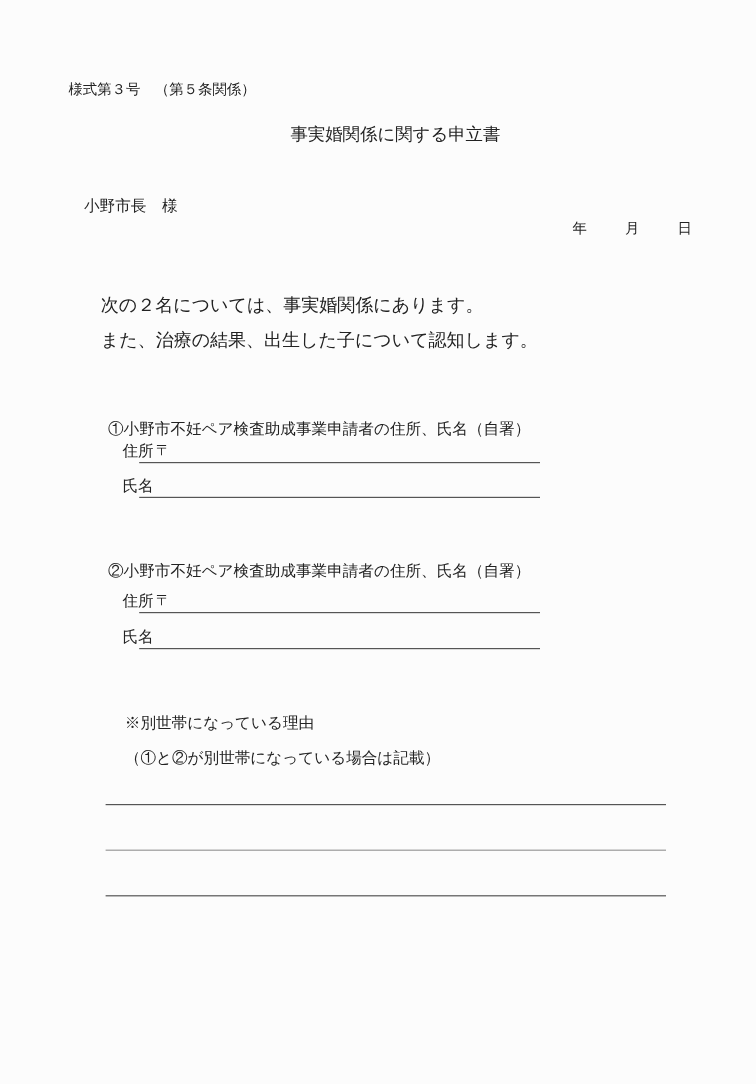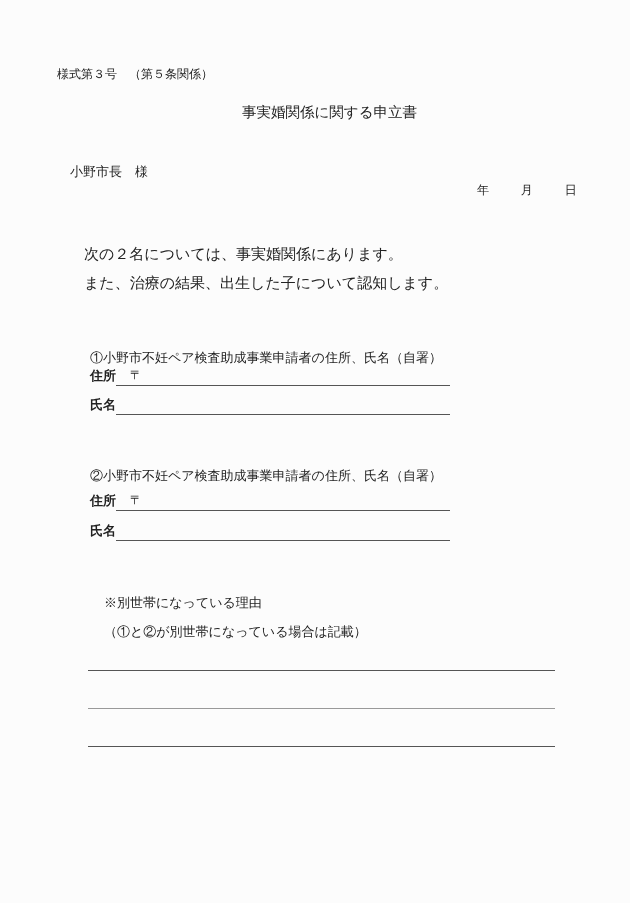--- a/index.html
+++ b/index.html
@@ -29,23 +29,22 @@
     .section-heading { left: 90px; font-size: 13px; }
     .field-row {
       position: absolute;
       left: 90px;
       width: 360px;
       height: 20px;
       font-size: 13px;
     }
     .field-row .label {
       position: absolute;
-      left: 0;
+      left: 12px;
       bottom: 1px;
-      font-weight: bold;
     }
     .field-row .postal {
       position: absolute;
       left: 40px;
       bottom: 2px;
       font-size: 12px;
       font-family: "DejaVu Sans", sans-serif;
     }
     .field-row .line {
       position: absolute;

